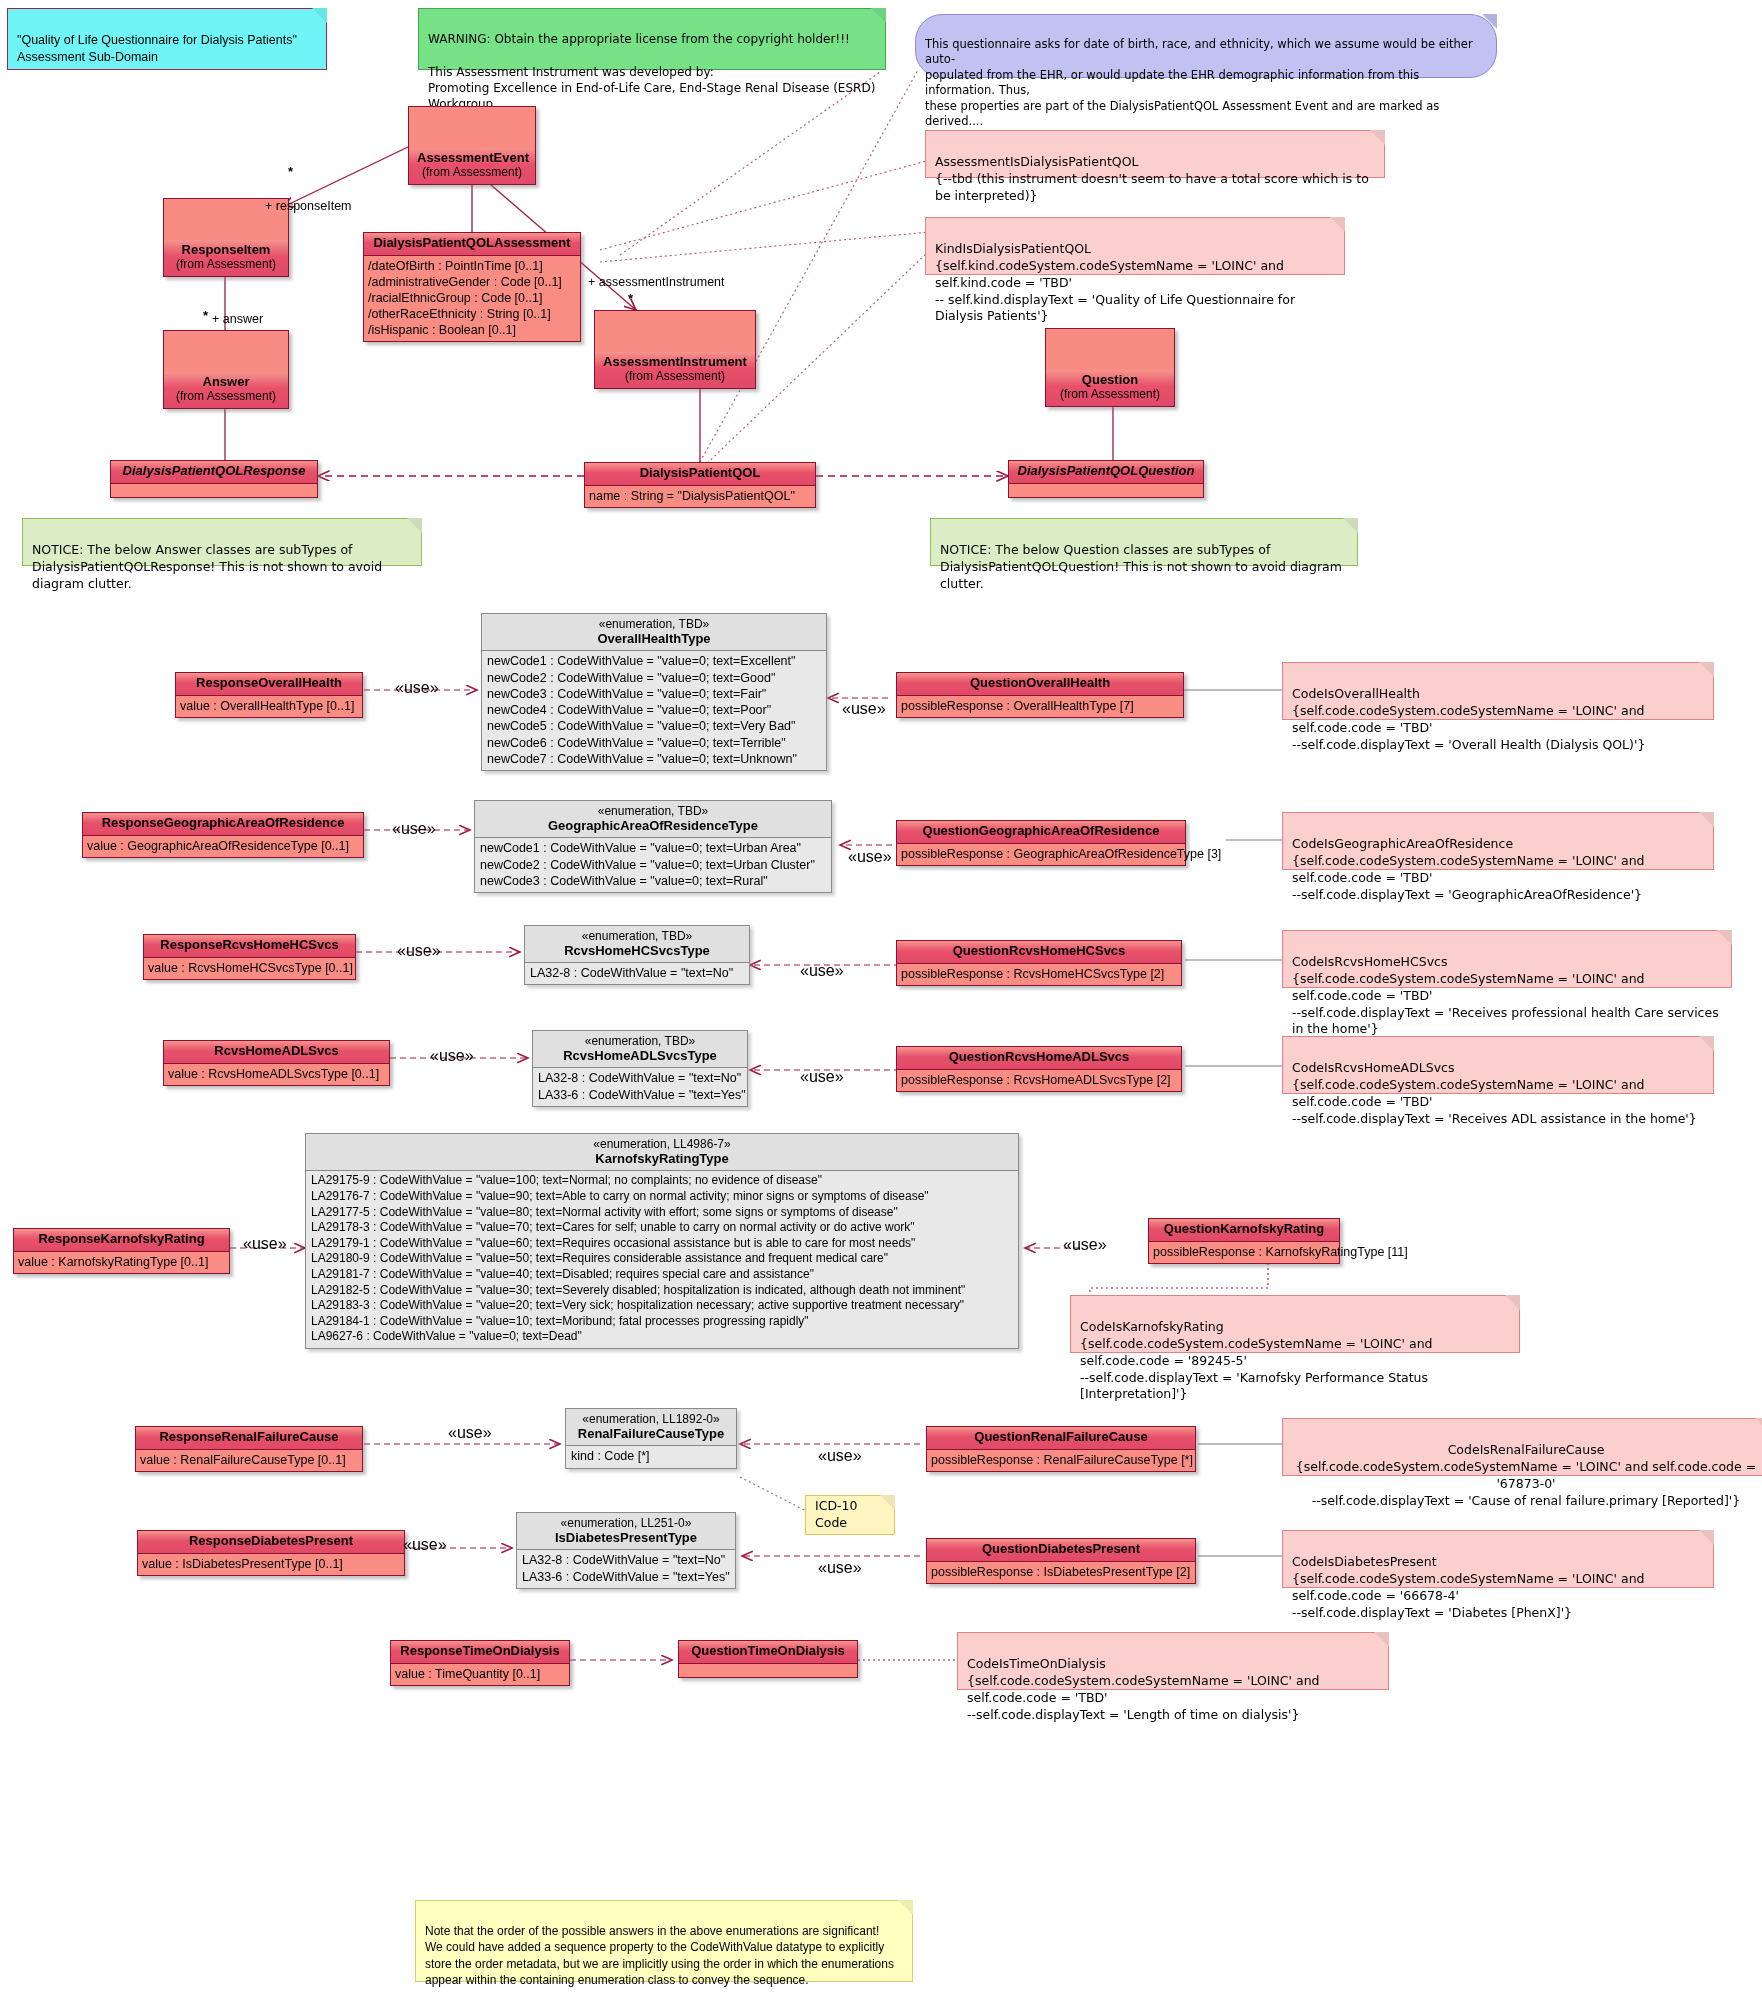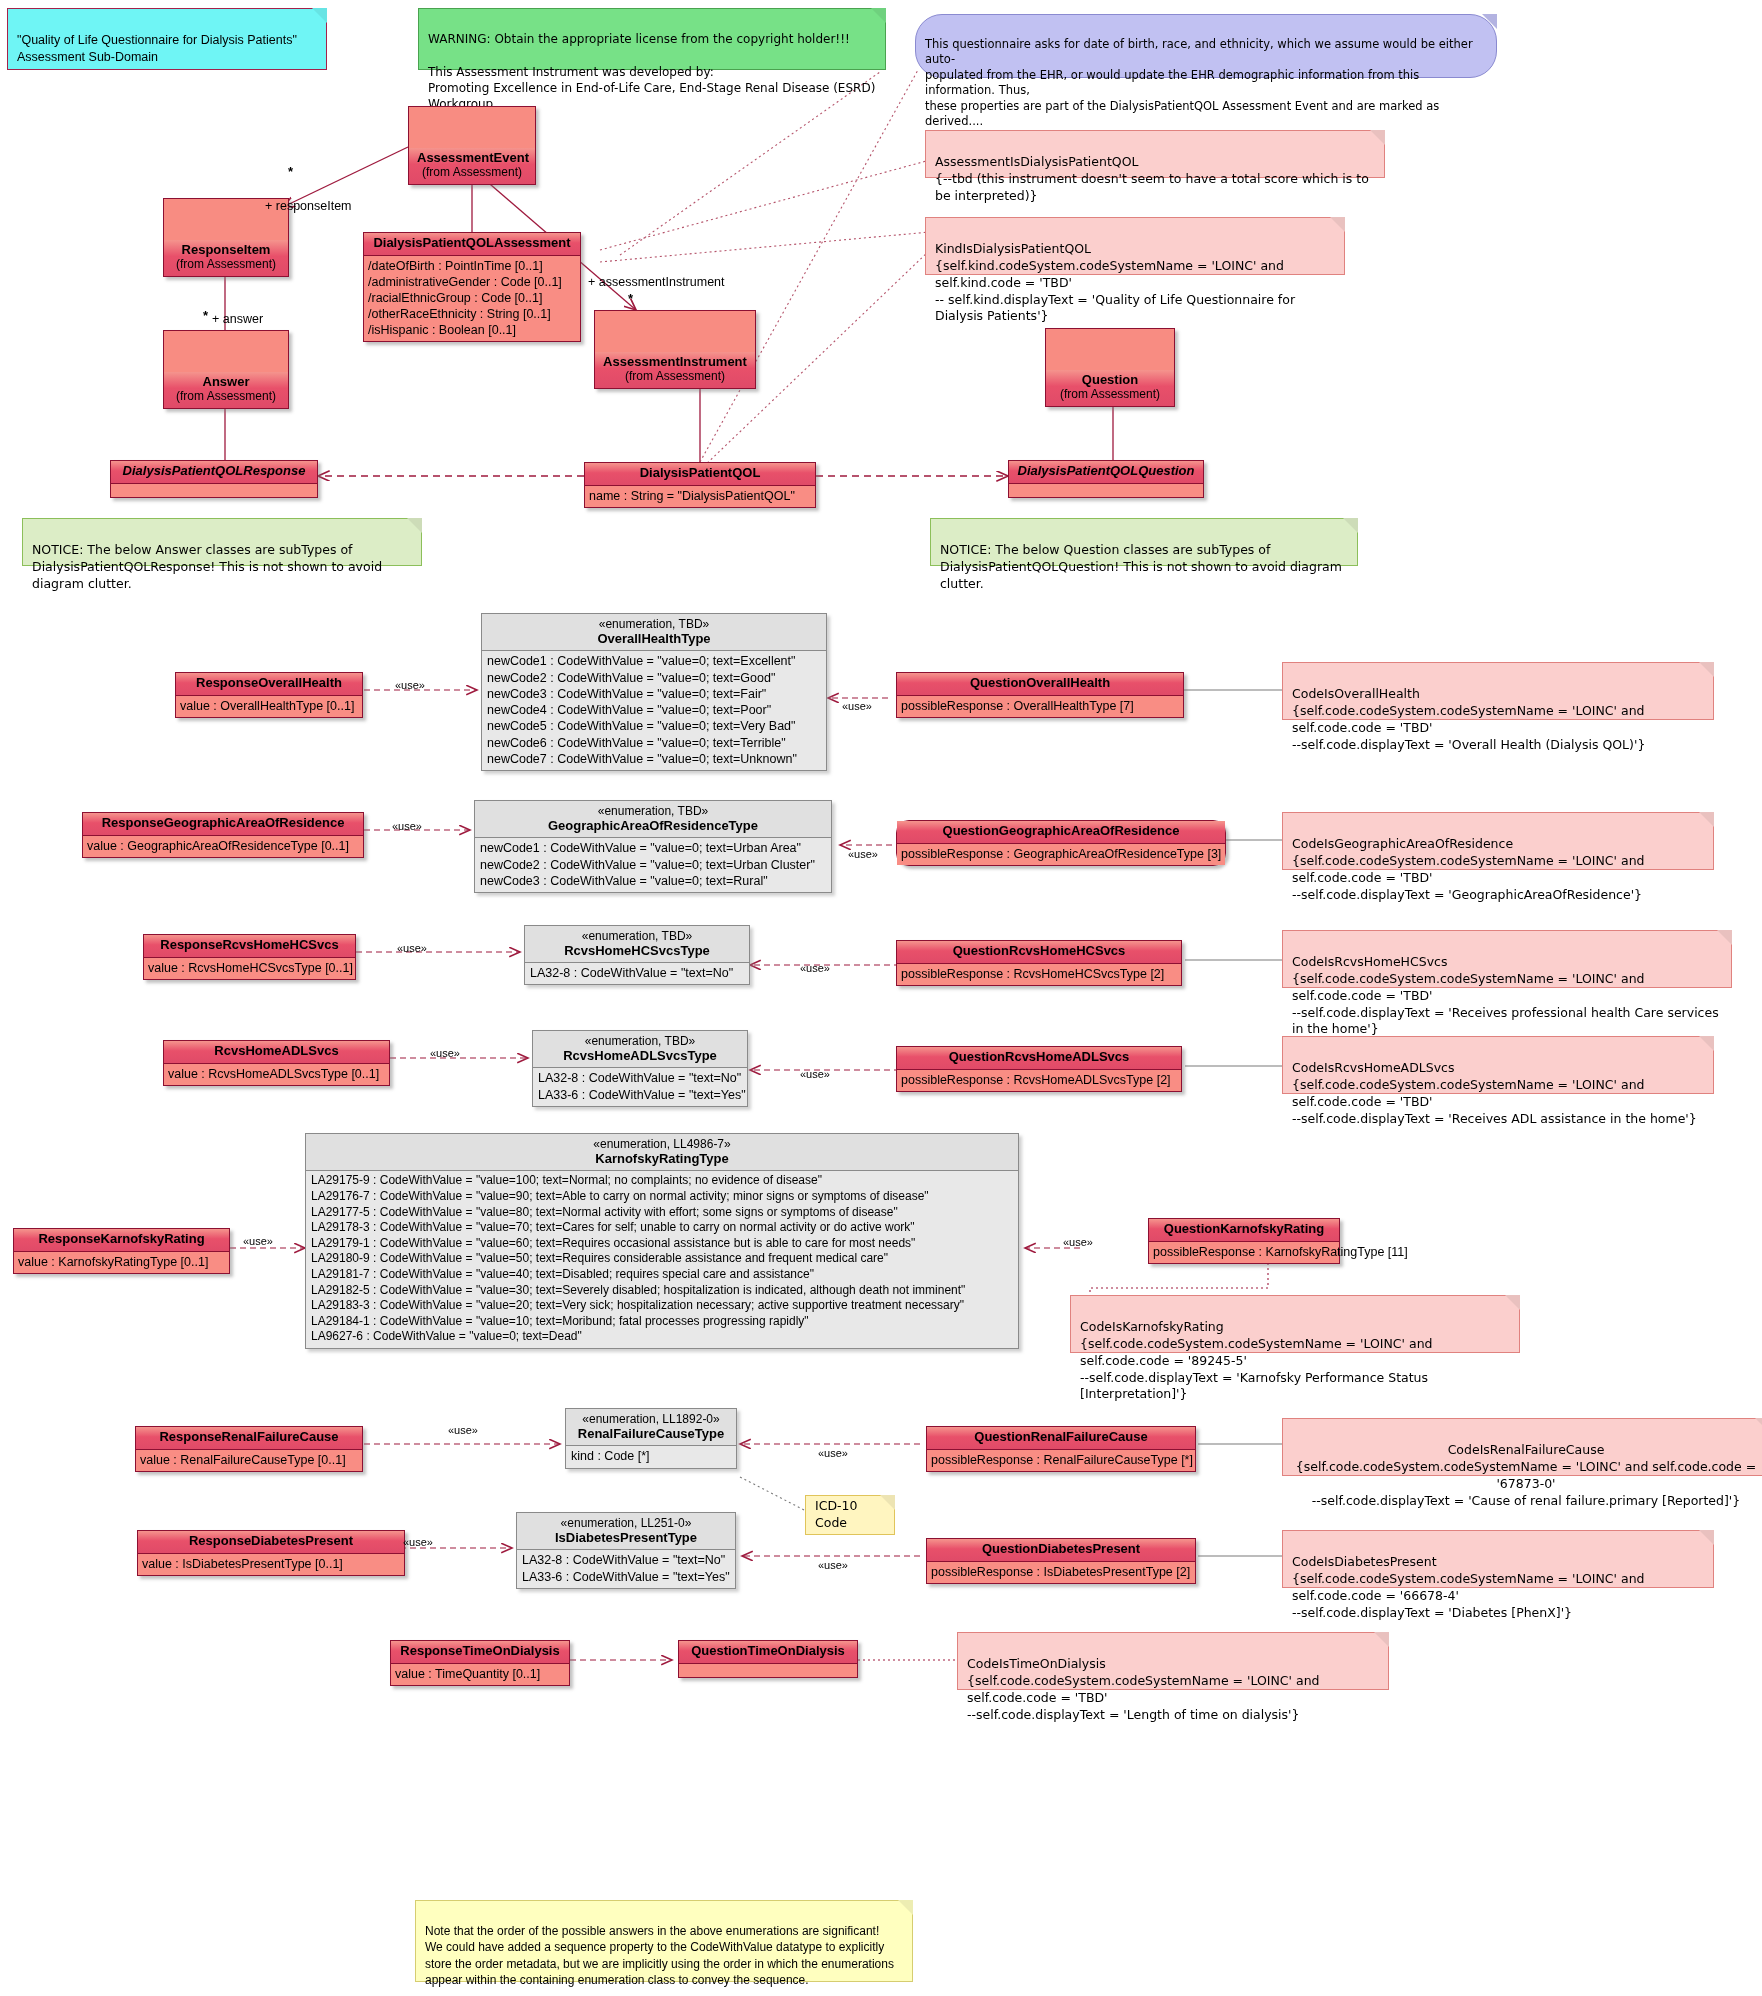--- a/index.html
+++ b/index.html
@@ -96,21 +96,21 @@
   .note-green, .note-green * { font-family: "DejaVu Sans", sans-serif; }
   .note-pink, .note-pink *, .note-lav, .note-lav *, .note-lgreen, .note-lgreen *,
   .note-yellow2, .note-yellow2 * { font-family: "DejaVu Sans", sans-serif; }
 
   .edge-label {
     position: absolute;
     font-size: 12.5px;
     white-space: nowrap;
     background: transparent;
   }
-  .edge-label.stereo { font-size: 11px; }
+  .edge-label.stereo { font-size: 16px; }
   .mult { position: absolute; font-size: 13px; font-weight: bold; }
 </style>
 </head>
 <body>
 
 <div id="canvas">
 
   <svg class="edges" viewBox="0 0 1762 1996">
     <defs>
       <marker id="hollowTri" markerWidth="14" markerHeight="14" refX="11" refY="5" orient="auto">
@@ -361,21 +361,21 @@
       <span class="stereo">«enumeration, TBD»</span>
       <span class="nm">GeographicAreaOfResidenceType</span>
     </div>
     <div class="body">
       <div>newCode1 : CodeWithValue = "value=0; text=Urban Area"</div>
       <div>newCode2 : CodeWithValue = "value=0; text=Urban Cluster"</div>
       <div>newCode3 : CodeWithValue = "value=0; text=Rural"</div>
     </div>
   </div>
   <div class="edge-label stereo" style="left:848px; top:848px;">«use»</div>
-  <div class="node cls" style="left:896px; top:820px; width:330px;border-radius:13px;">
+  <div class="node cls" style="left:896px; top:820px; width:290px;">
     <div class="hdr"><span>QuestionGeographicAreaOfResidence</span></div>
     <div class="body">
         <div>possibleResponse : GeographicAreaOfResidenceType [3]</div>
       </div>
   </div>
   <div class="note note-pink" style="left:1282px; top:812px; width:432px; height:58px;">
     <span>CodeIsGeographicAreaOfResidence
 {self.code.codeSystem.codeSystemName = 'LOINC' and self.code.code = 'TBD'
 --self.code.displayText = 'GeographicAreaOfResidence'}</span>
   <span class="fold" style="position: absolute; right: -1px; top: -1px; width: 0px; height: 0px; border-left: 15px solid transparent; border-top: 15px solid rgb(251, 207, 205); filter: brightness(0.93);"></span></div>

